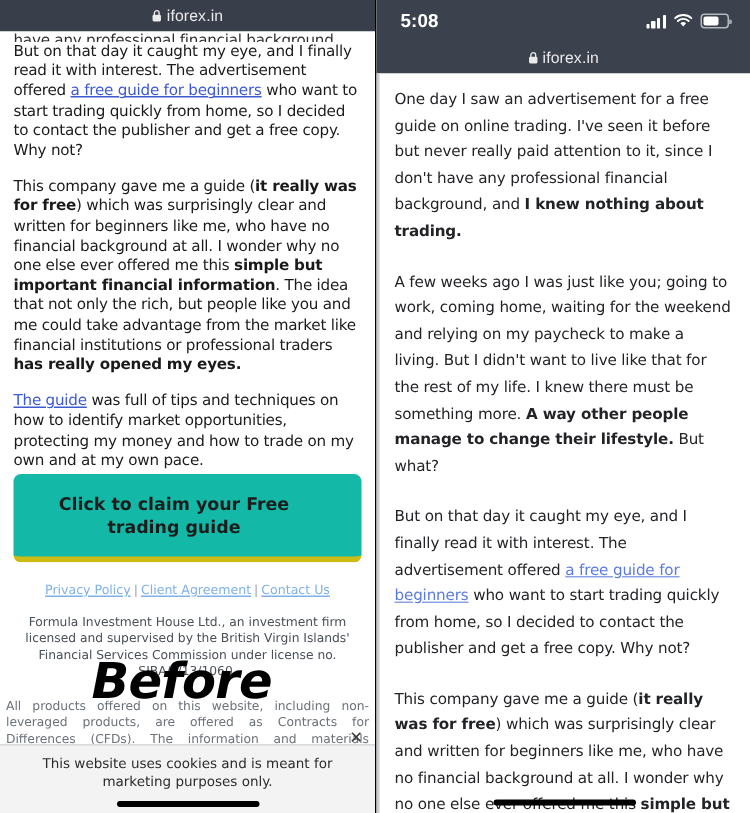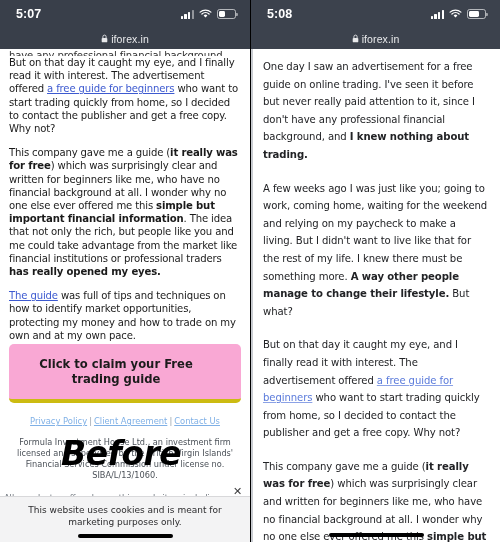--- a/index.html
+++ b/index.html
@@ -145,21 +145,21 @@
     letter-spacing: -0.15px;
     height: 7px;
     overflow: hidden;
     margin-bottom: 0;
     opacity: 0.92;
   }
 
   
   .cta {
     margin: 3px 9px 13px 9px;
-    background: #f9a8d4;
+    background: #14b8a6;
     border-bottom: 4px solid #ccbb12;
     border-radius: 5px;
     text-align: center;
     padding: 13px 28px 12px 10px;
     color: #1c1c1c;
     font-size: 11.6px;
     font-weight: 700;
     line-height: 15px;
     font-family: "DejaVu Sans", sans-serif;
     cursor: pointer;
@@ -254,41 +254,20 @@
     background: #c9ccd1;
   }
 </style>
 </head>
 <body>
 
 <div class="stage">
 
   <div class="panel left">
 
-    <div class="statusbar">
-      <div class="clock">5:07</div>
-      <div class="status-icons">
-        <span class="sig">
-            <i></i>
-            <i></i>
-            <i></i>
-            <i></i>
-          </span>
-        <span class="wifi">
-          <svg width="13" height="10" viewBox="0 0 13 10">
-            <path d="M6.5 8.6 L4.6 6.5 a2.8 2.8 0 0 1 3.8 0 Z" fill="#fff"></path>
-            <path d="M2.9 5.0 a5.3 5.3 0 0 1 7.2 0" stroke="#fff" stroke-width="1.25" fill="none" stroke-linecap="round"></path>
-            <path d="M1.1 3.1 a8.1 8.1 0 0 1 10.8 0" stroke="#fff" stroke-width="1.25" fill="none" stroke-linecap="round"></path>
-          </svg>
-        </span>
-        <span class="batt">
-            <b style="width:6px"></b>
-          </span>
-      </div>
-    </div>
 
     <div class="urlbar">
       <span class="lock">
         <svg width="7" height="9" viewBox="0 0 7 9">
           <path d="M1.9 4V2.7a1.6 1.6 0 0 1 3.2 0V4" stroke="#e9eaec" stroke-width="0.9" fill="none"></path>
           <rect x="0.7" y="3.9" width="5.6" height="4.4" rx="0.9" fill="#e9eaec"></rect>
         </svg>
       </span>
       <span class="urltext">iforex.in</span>
     </div>

